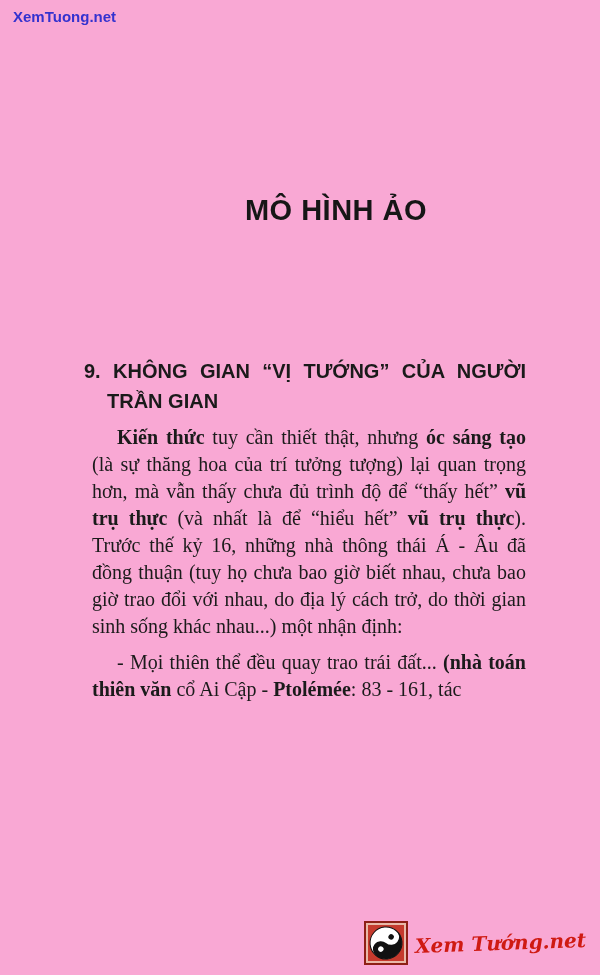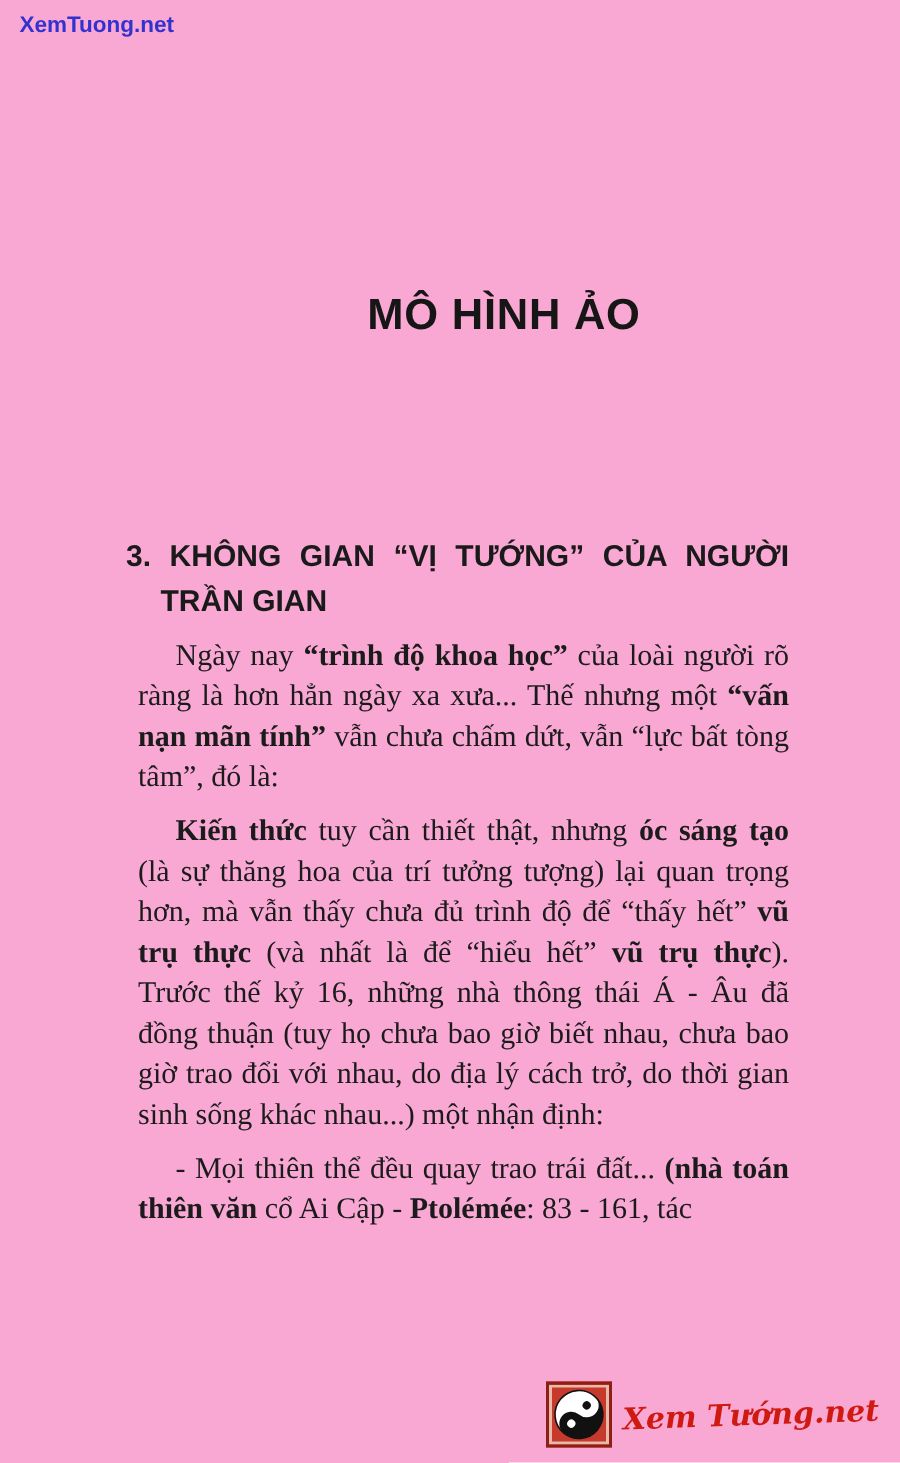--- a/index.html
+++ b/index.html
@@ -56,24 +56,23 @@
 <body>
 
 <div class="page">
 
   <a class="header-link">XemTuong.net</a>
 
   <div class="title">
     <span>MÔ HÌNH ẢO</span>
   </div>
 
-  <h2 class="heading">3. KHÔNG GIAN “VỊ TƯỚNG” CỦA NGƯỜI TRẦN GIAN</h2>
+  <h2 class="heading">9. KHÔNG GIAN “VỊ TƯỚNG” CỦA NGƯỜI TRẦN GIAN</h2>
 
   <div class="body-text">
-      <p><span>Ngày nay </span><span class="b">“trình độ khoa học”</span><span> của loài người rõ ràng là hơn hẳn ngày xa xưa... Thế nhưng một </span><span class="b">“vấn nạn mãn tính”</span><span> vẫn chưa chấm dứt, vẫn “lực bất tòng tâm”, đó là:</span></p>
       <p><span class="b">Kiến thức</span><span> tuy cần thiết thật, nhưng </span><span class="b">óc sáng tạo</span><span> (là sự thăng hoa của trí tưởng tượng) lại quan trọng hơn, mà vẫn thấy chưa đủ trình độ để “thấy hết” </span><span class="b">vũ trụ thực</span><span> (và nhất là để “hiểu hết” </span><span class="b">vũ trụ thực</span><span>). Trước thế kỷ 16, những nhà thông thái Á - Âu đã đồng thuận (tuy họ chưa bao giờ biết nhau, chưa bao giờ trao đổi với nhau, do địa lý cách trở, do thời gian sinh sống khác nhau...) một nhận định:</span></p>
       <p><span>- Mọi thiên thể đều quay trao trái đất... </span><span class="b">(nhà toán thiên văn</span><span> cổ Ai Cập - </span><span class="b">Ptolémée</span><span>: 83 - 161, tác</span></p>
     </div>
 
 
   <div class="footer-logo">
     <span class="logo-box">
       <svg width="34" height="34" viewBox="0 0 100 100" aria-hidden="true">
         <circle cx="50" cy="50" r="47" fill="#ffffff" stroke="#111111" stroke-width="3"></circle>
         <path d="M50 3 a47 47 0 0 1 0 94 a23.5 23.5 0 0 1 0 -47 a23.5 23.5 0 0 0 0 -47 Z" fill="#111111"></path>

